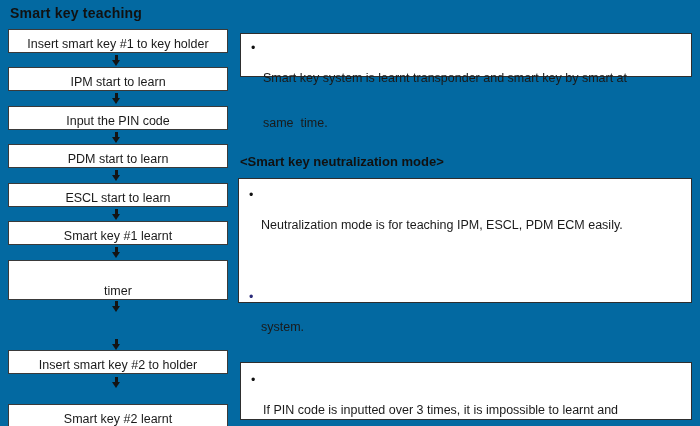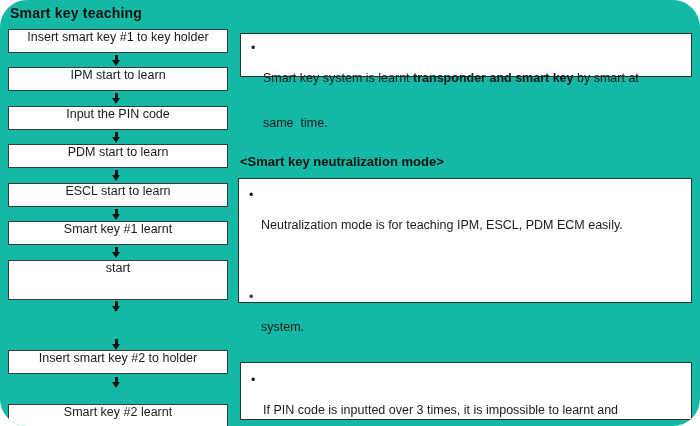--- a/index.html
+++ b/index.html
@@ -1,28 +1,28 @@
 <!DOCTYPE html>
 <html><head>
 <meta charset="utf-8">
 <style>
   html,body { margin:0; padding:0; background:#fff; }
   .canvas {
-    position:relative; width:700px; height:426px; background:#14b8a6;
-    font-family:"Liberation Sans", sans-serif; color:#111111; overflow:hidden;border-radius:27px;
+    position:relative; width:700px; height:426px; background:#0369a1;
+    font-family:"Liberation Sans", sans-serif; color:#111111; overflow:hidden;
   }
   .page-title {
     position:absolute; left:10px; top:5px;
     font-size:14px; font-weight:bold; letter-spacing:0.2px; color:#111;
   }
   
   .flow-box {
     position:absolute; left:8px; width:220px; box-sizing:border-box;
     border:1.5px solid #3a3a3a; background:#fff;
-    display:flex; flex-direction:column; align-items:center; justify-content:flex-start;
+    display:flex; flex-direction:column; align-items:center; justify-content:flex-end;
     text-align:center; font-size:12.5px; line-height:15px; color:#1a1a1a;
   }
   .fb { height:24px; }
   .fb2 { height:40px; }
   .b0{top:29px} .b1{top:67px} .b2{top:106px} .b3{top:144px} .b4{top:183px}
   .b5{top:221px} .b6{top:260px} .b7{top:312px} .b8{top:350px} .b9{top:404px}
   .arrow { position:absolute; left:112px; width:9px; height:11px; }
   .arrow::before {
     content:""; position:absolute; left:3px; top:0; width:3px; height:6px; background:#141414;
   }
@@ -44,21 +44,21 @@
   .rhead {
     position:absolute; left:240px; width:452px; 
     font-weight:bold; font-size:13px; color:#111;
   }
   .rhead1 { top:154px; }
   .rhead2 { top:337px; }
   .bullet-item { display:flex; }
   .bullet { flex:none; width:12px; color:#111; }
   .bullet.navy { color:#2b2b7a; }
   .content { white-space:pre-wrap; }
-  .seg-bold { font-weight:bold;margin-top:25px; }
+  .seg-bold { font-weight:normal;margin-top:25px; }
   .mt1 { margin-top:27px; }
 </style>
 </head>
 <body>
 
 <div class="canvas">
 
   <div class="page-title">Smart key teaching</div>
 
   <div class="flow-box fb b0">
@@ -79,21 +79,21 @@
   <div class="arrow a3"></div>
   <div class="flow-box fb b4">
     <div>ESCL start to learn</div>
   </div>
   <div class="arrow a4"></div>
   <div class="flow-box fb b5">
     <div>Smart key #1 learnt</div>
   </div>
   <div class="arrow a5"></div>
   <div class="flow-box fb2 b6">
-    <div>start</div>
+    <div>timer</div>
   </div>
   <div class="arrow a6"></div>
   <div class="arrow a7"></div>
   <div class="flow-box fb b8">
     <div>Insert smart key #2 to holder</div>
   </div>
   <div class="arrow a8"></div>
   <div class="flow-box fb b9">
     <div>Smart key #2 learnt</div>
   </div>

